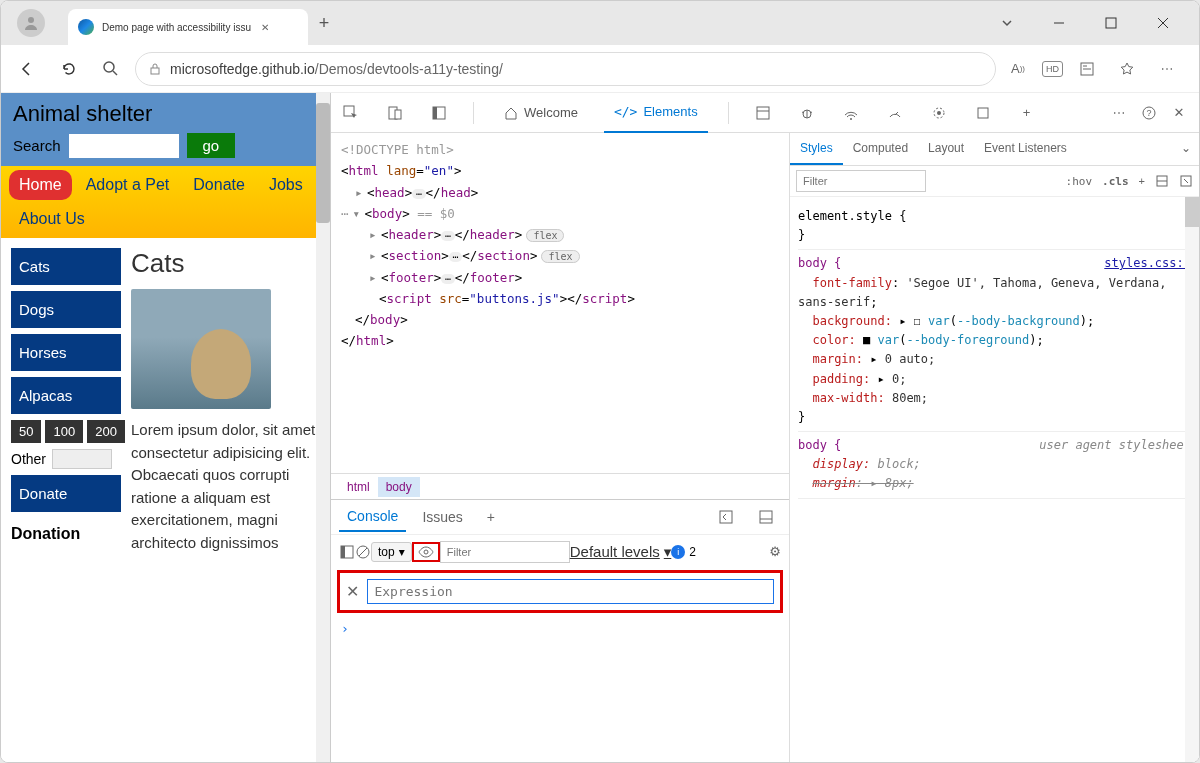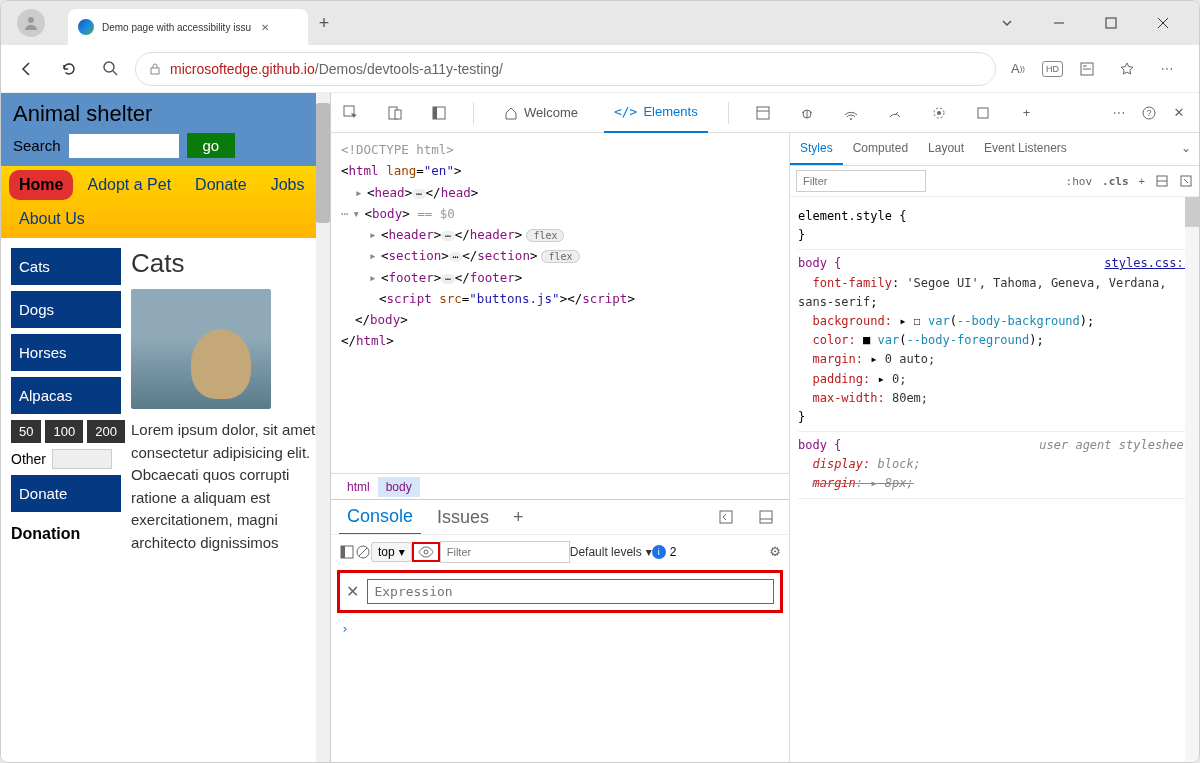--- a/index.html
+++ b/index.html
@@ -15,40 +15,40 @@
 .newtab { width: 32px; height: 32px; display: flex; align-items: center; justify-content: center; color: #555; font-size: 18px; }
 .titlebar-right { margin-left: auto; display: flex; gap: 12px; align-items: center; padding-right: 8px; }
 .win-btn { width: 40px; height: 32px; display: flex; align-items: center; justify-content: center; color: #333; }
 
 
 .addressbar { height: 48px; background: #fff; display: flex; align-items: center; padding: 0 8px; gap: 6px; border-bottom: 1px solid #eee; }
 .nav-btn { width: 36px; height: 36px; display: flex; align-items: center; justify-content: center; color: #555; border-radius: 4px; }
 .urlbox { flex: 1; height: 34px; border: 1px solid #ddd; border-radius: 18px; display: flex; align-items: center; padding: 0 12px; gap: 8px; color: #666; font-size: 14px; }
 .urlbox .lock { color: #888; }
 .urlbox .url-text { color: #666; }
-.urlbox .url-text .domain { color: #b91c1c; }
+.urlbox .url-text .domain { color: #404040; }
 .addr-right { display: flex; gap: 8px; align-items: center; padding-right: 8px; }
 .addr-icon { width: 32px; height: 32px; display: flex; align-items: center; justify-content: center; color: #666; }
 
 
 .content { flex: 1; display: flex; overflow: hidden; }
 
 
 .webpage { width: 330px; background: #fff; overflow-y: auto; position: relative; border-right: 1px solid #ccc; }
 .wp-scroll { position: absolute; right: 0; top: 0; width: 14px; height: 100%; background: #f0f0f0; }
 .wp-thumb { width: 14px; height: 120px; background: #bbb; border-radius: 3px; position: absolute; top: 10px; }
 .wp-header { background: #5a8fc7; padding: 8px 12px; }
 .wp-title { font-size: 22px; color: #000; font-weight: 400; margin-bottom: 6px; }
 .wp-search-row { display: flex; gap: 8px; align-items: center; }
 .wp-search-label { color: #000; font-size: 15px; }
 .wp-search-input { width: 110px; height: 24px; background: #fff; border: none; }
 .wp-go { background: #0a7a0a; color: #fff; border: none; padding: 4px 16px; font-size: 15px; }
 .wp-nav { background: linear-gradient(#ffd400,#ffb400); display: flex; flex-wrap: wrap; padding: 4px 8px; gap: 4px; }
 .wp-nav a { color: #053a82; font-size: 16px; padding: 6px 10px; text-decoration: none; }
-.wp-nav a.active { background: #e03030; color: #000000; border-radius: 10px; font-weight: bold; }
+.wp-nav a.active { background: #e03030; color: #ffffff; border-radius: 10px; }
 .wp-body { display: flex; padding: 10px 4px 10px 10px; gap: 10px; }
 .wp-side { width: 110px; }
 .wp-side button { display: block; width: 100%; background: #053a82; color: #fff; border: none; padding: 10px 8px; text-align: left; font-size: 15px; margin-bottom: 6px; }
 .wp-main { flex: 1; font-size: 15px; color: #333; }
 .wp-main h2 { font-weight: 400; font-size: 26px; margin-bottom: 10px; }
 .cat-img { width: 140px; height: 120px; background: linear-gradient(#8fa9b8 40%,#5a7a8a); margin-bottom: 10px; position: relative; border-radius: 2px; overflow: hidden; }
 .cat-shape { position: absolute; bottom: 10px; right: 20px; width: 60px; height: 70px; background: #c4a878; border-radius: 50% 50% 40% 40%; }
 .wp-main p { line-height: 1.5; }
 .wp-donate h3 { font-size: 16px; font-weight: 700; margin: 12px 0 8px; line-height: 1.3; }
 .wp-amounts { display: flex; gap: 4px; margin-bottom: 6px; justify-content: space-between; }
@@ -96,28 +96,28 @@
 .dt-styles-body .varname { color: #1a8ab5; }
 .dt-styles-body .link { color: #1a1aa6; text-decoration: underline; float: right; }
 .dt-styles-body .italic { font-style: italic; color: #888; }
 .dt-rule { border-bottom: 1px solid #eee; padding: 4px 0; }
 .dt-scroll2 { position: absolute; right: 0; top: 0; width: 14px; height: 100%; background: #f5f5f5; }
 .dt-scroll2 .th { width: 14px; background: #ccc; position: absolute; }
 
 
 .dt-drawer { border-top: 1px solid #ccc; display: flex; flex-direction: column; }
 .dt-drawer-tabs { height: 34px; display: flex; align-items: center; padding: 0 8px; gap: 8px; }
-.dt-drawer-tabs span { padding: 6px 8px; color: #666; font-size: 18px; }
+.dt-drawer-tabs span { padding: 6px 8px; color: #666; font-size: 14px; }
 .dt-drawer-tabs span.active { color: #0078d4; border-bottom: 2px solid #0078d4; }
 .dt-drawer-tabs .dicons { margin-left: auto; display: flex; gap: 10px; color: #666; }
 .dt-console-toolbar { height: 34px; display: flex; align-items: center; padding: 0 8px; gap: 0; border-top: 1px solid #eee; }
 .dt-ctx { border: 1px solid #ccc; background: #f5f5f5; padding: 2px 6px; font-size: 12px; border-radius: 3px; display: flex; align-items: center; gap: 4px; }
 .dt-eye-hl { border: 2px solid #d00; padding: 2px 4px; display: flex; align-items: center; }
 .dt-console-filter { width: 130px; height: 22px; border: 1px solid #ccc; padding: 0 6px; font-size: 11px; }
-.dt-levels { font-size: 12px; color: #333; display: flex; gap: 4px; }
+.dt-levels { font-size: 15px; color: #333; display: flex; gap: 4px; text-decoration: underline; }
 .dt-issues-badge { display: flex; align-items: center; gap: 4px; font-size: 12px; }
 .dt-issues-badge .dot { width: 14px; height: 14px; background: #1a73e8; border-radius: 50%; display: flex; align-items: center; justify-content: center; color: #fff; font-size: 9px; }
 .dt-gear { margin-left: auto; color: #666; }
 .dt-expr-row { border: 3px solid #d00; margin: 2px 6px; padding: 6px; display: flex; align-items: center; gap: 8px; }
 .dt-expr-close { color: #666; font-size: 16px; }
 .dt-expr-input { flex: 1; border: 1px solid #1a73e8; padding: 4px 6px; font-size: 13px; color: #999; font-family: Consolas, monospace; }
 .dt-prompt { padding: 6px 10px; color: #1a73e8; font-family: Consolas, monospace; }
 
 svg { display: block; }
 </style>

